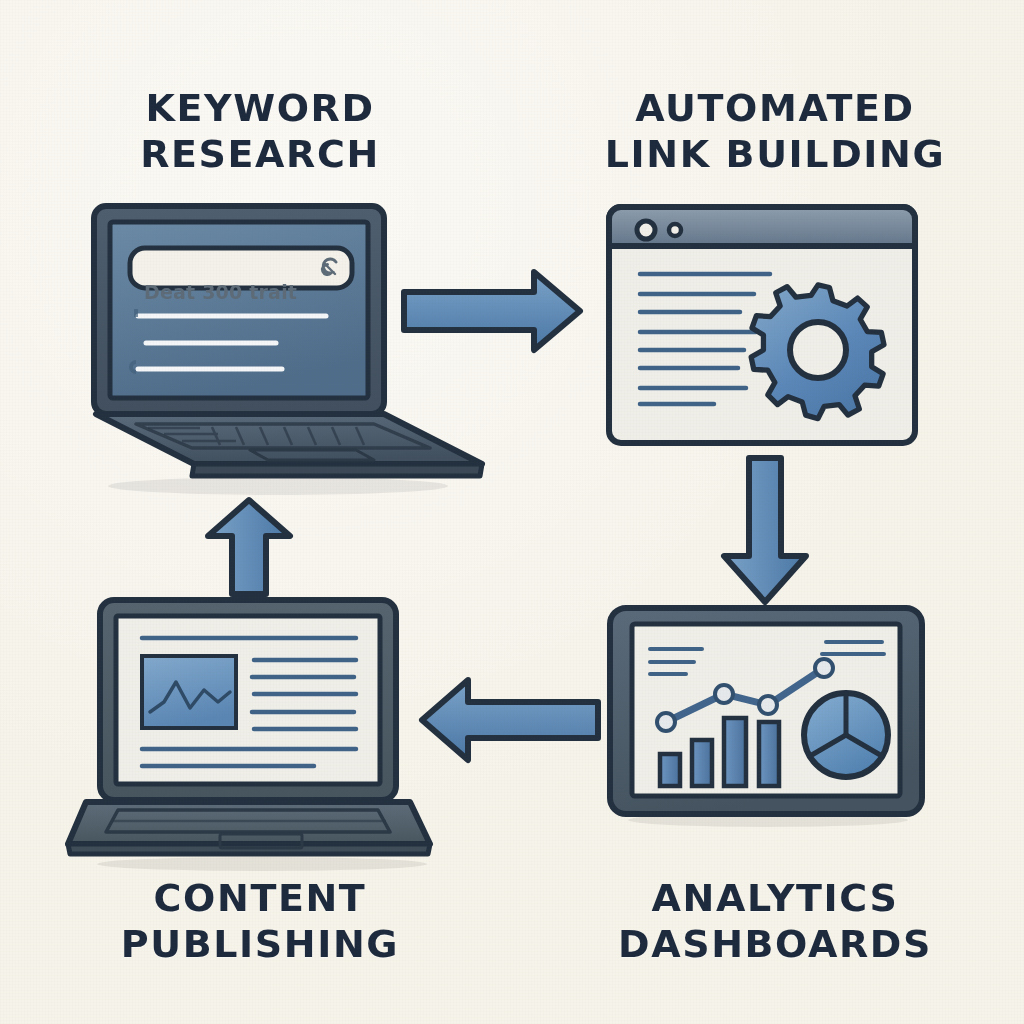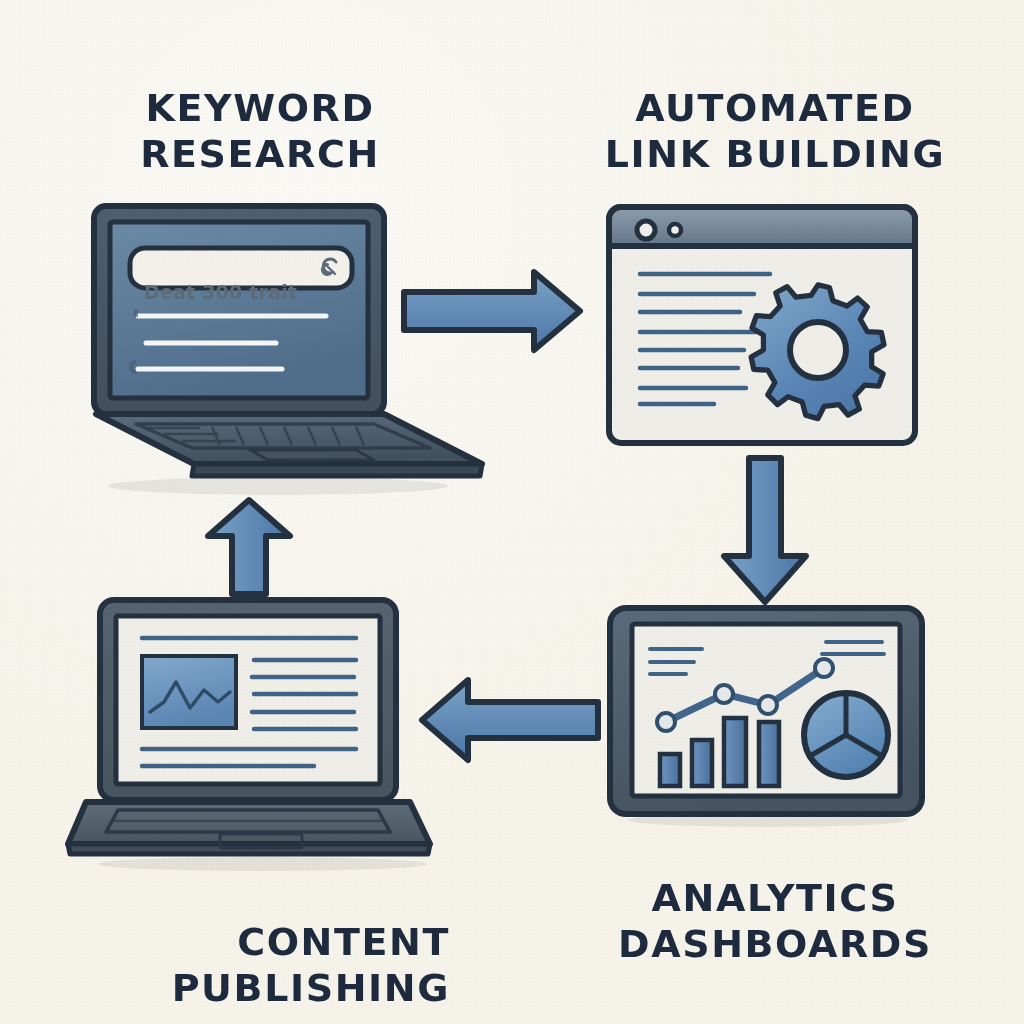--- a/index.html
+++ b/index.html
@@ -54,21 +54,21 @@
 <body>
 
 <div id="canvas">
 
   <div class="lbl" style="left:80px; top:78px; width:360px;">Keyword
 Research</div>
 
   <div class="lbl" style="left:590px; top:78px; width:370px;">Automated
 Link Building</div>
 
-  <div class="lbl" style="left:70px; top:912px; width:380px;text-align:right;">Content
+  <div class="lbl" style="left:70px; top:868px; width:380px;">Content
 Publishing</div>
 
   <div class="lbl" style="left:580px; top:868px; width:390px;text-align:center;">Analytics
 Dashboards</div>
 
   <div class="node" style="left:78px; top:196px; width:420px; height:300px;">
     <svg width="420" height="300" viewBox="0 0 420 300">
       <defs>
         <linearGradient id="kr-screen" x1="0" y1="0" x2="0.35" y2="1">
           <stop offset="0%" stop-color="#6b8aa6"></stop>

